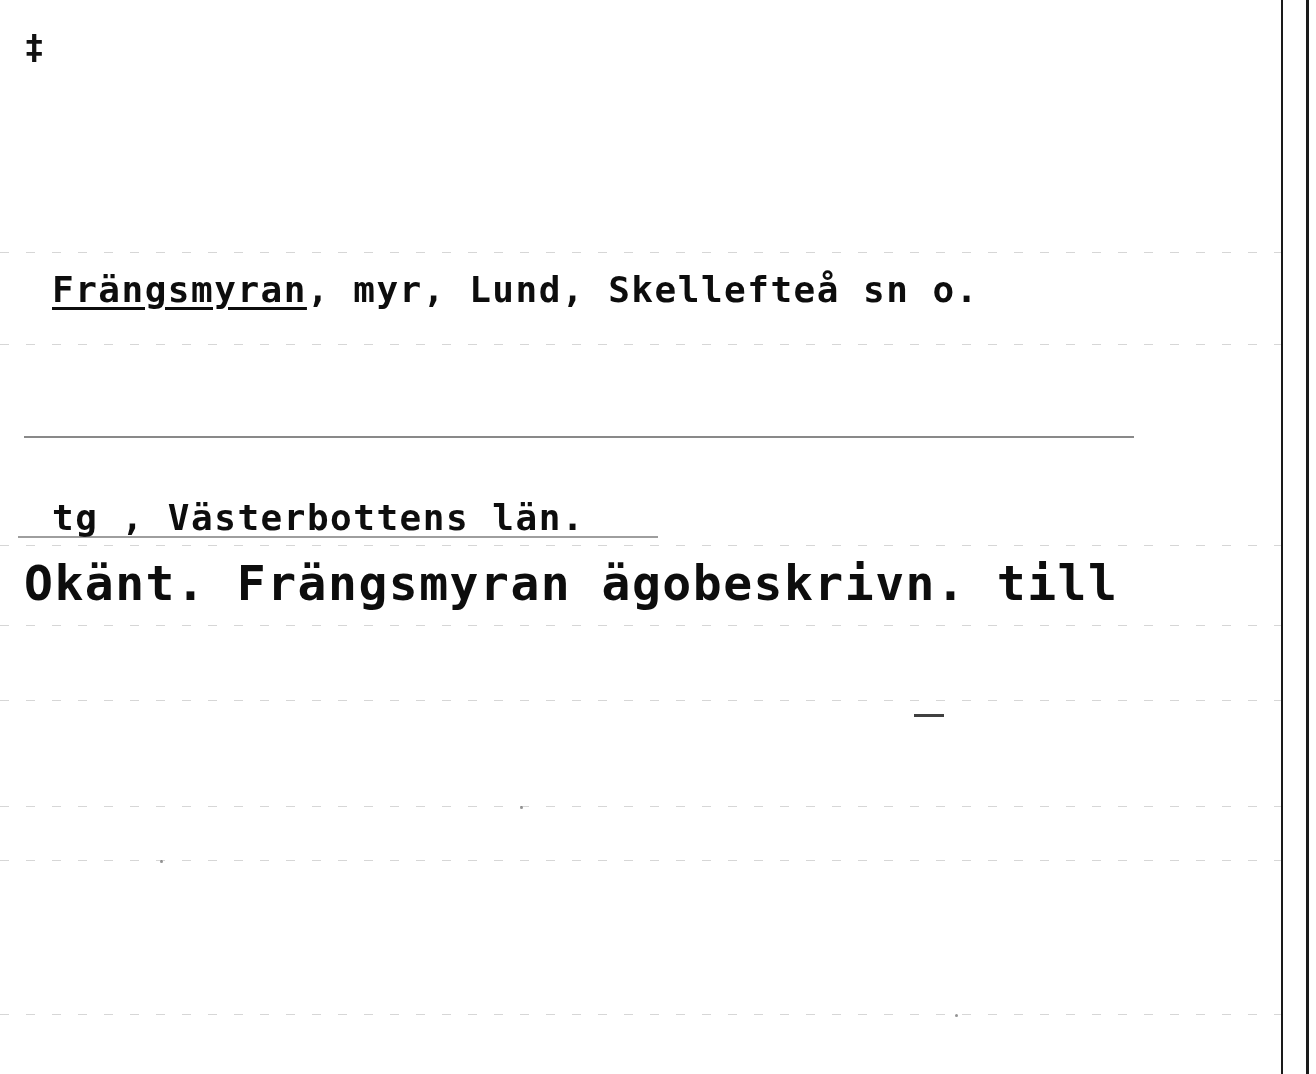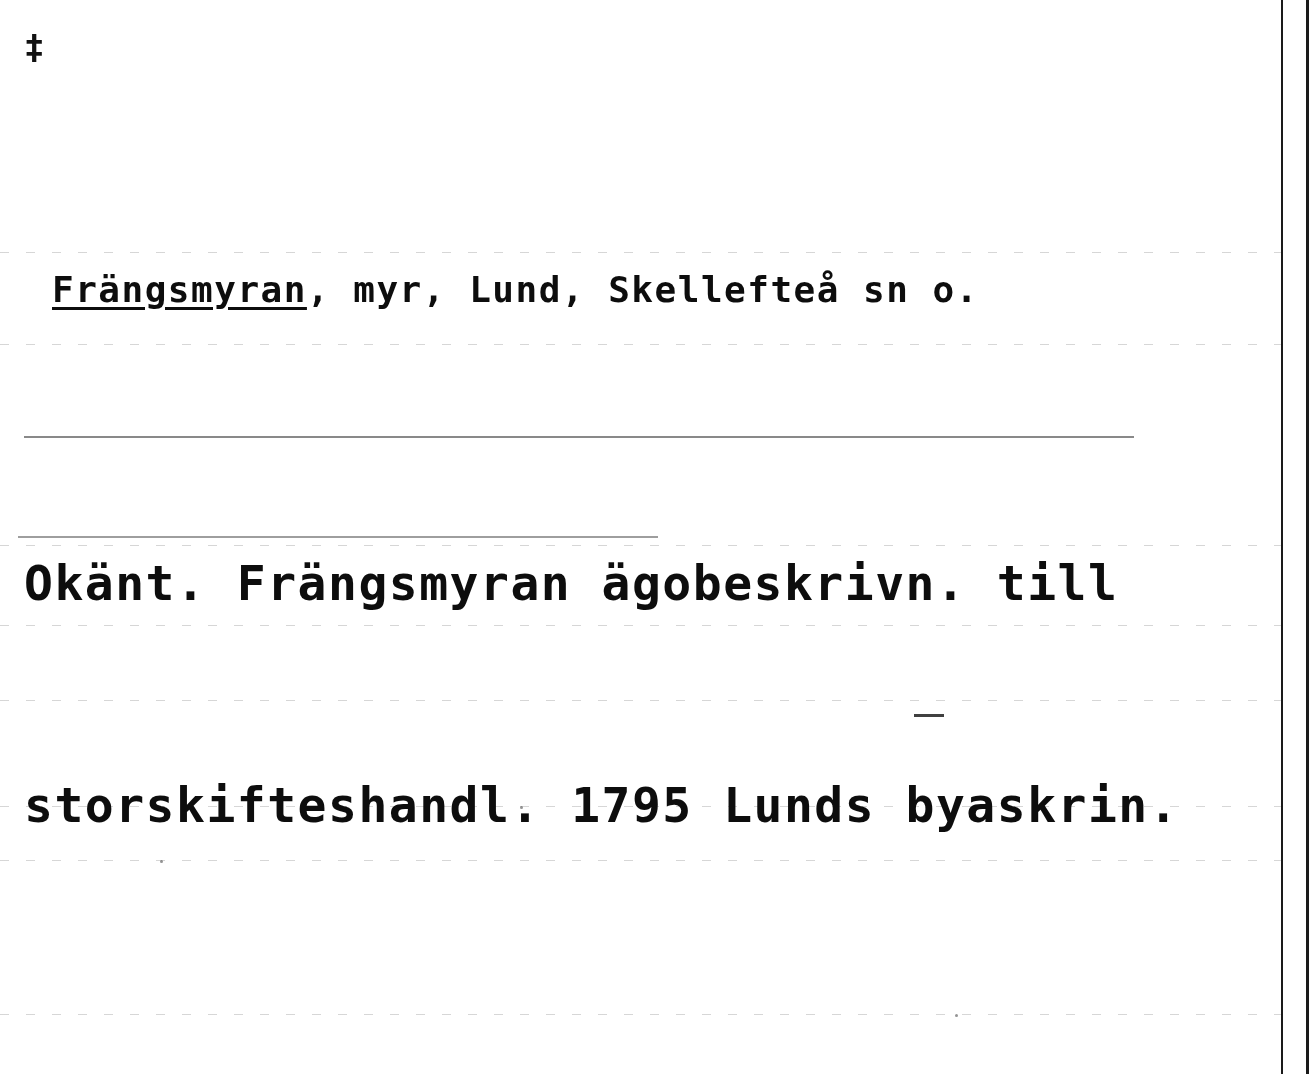--- a/index.html
+++ b/index.html
@@ -159,25 +159,25 @@
   <div class="guide g4"></div>
   <div class="guide g5"></div>
   <div class="guide g6"></div>
   <div class="guide g7"></div>
   <div class="guide g8"></div>
 
   <div class="top-mark">‡</div>
 
   <div class="text-block headline">
     <div><span class="underlined">Frängsmyran</span><span>, myr, Lund, Skellefteå sn o.</span></div>
+    <div>tg , Västerbottens län.</div>
   </div>
 
   <div class="text-block body-block">
     <div>Okänt. Frängsmyran ägobeskrivn. till</div>
-    <div>storskifteshandl. 1795 Lunds byaskrin.</div>
   </div>
 
   <div class="scan-streak"></div>
   <div class="scan-streak s2"></div>
   <div class="dash-mark"></div>
 
   <div class="speck" style="left:160px; top:860px;"></div>
   <div class="speck" style="left:955px; top:1014px;"></div>
   <div class="speck" style="left:520px; top:806px;"></div>
 

